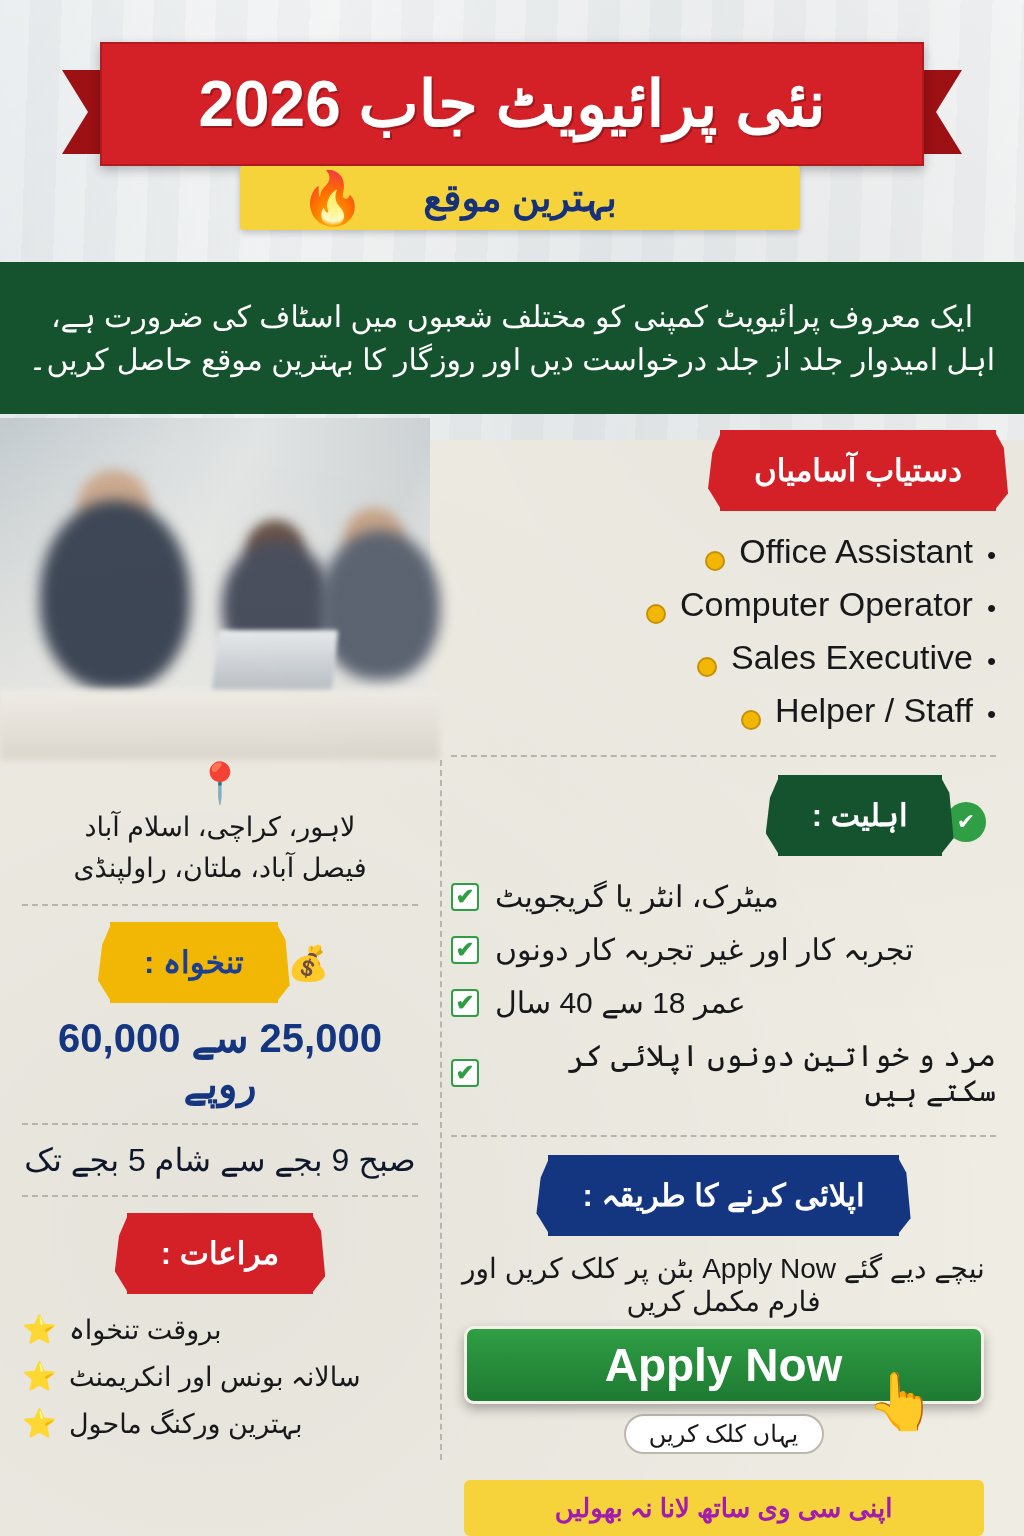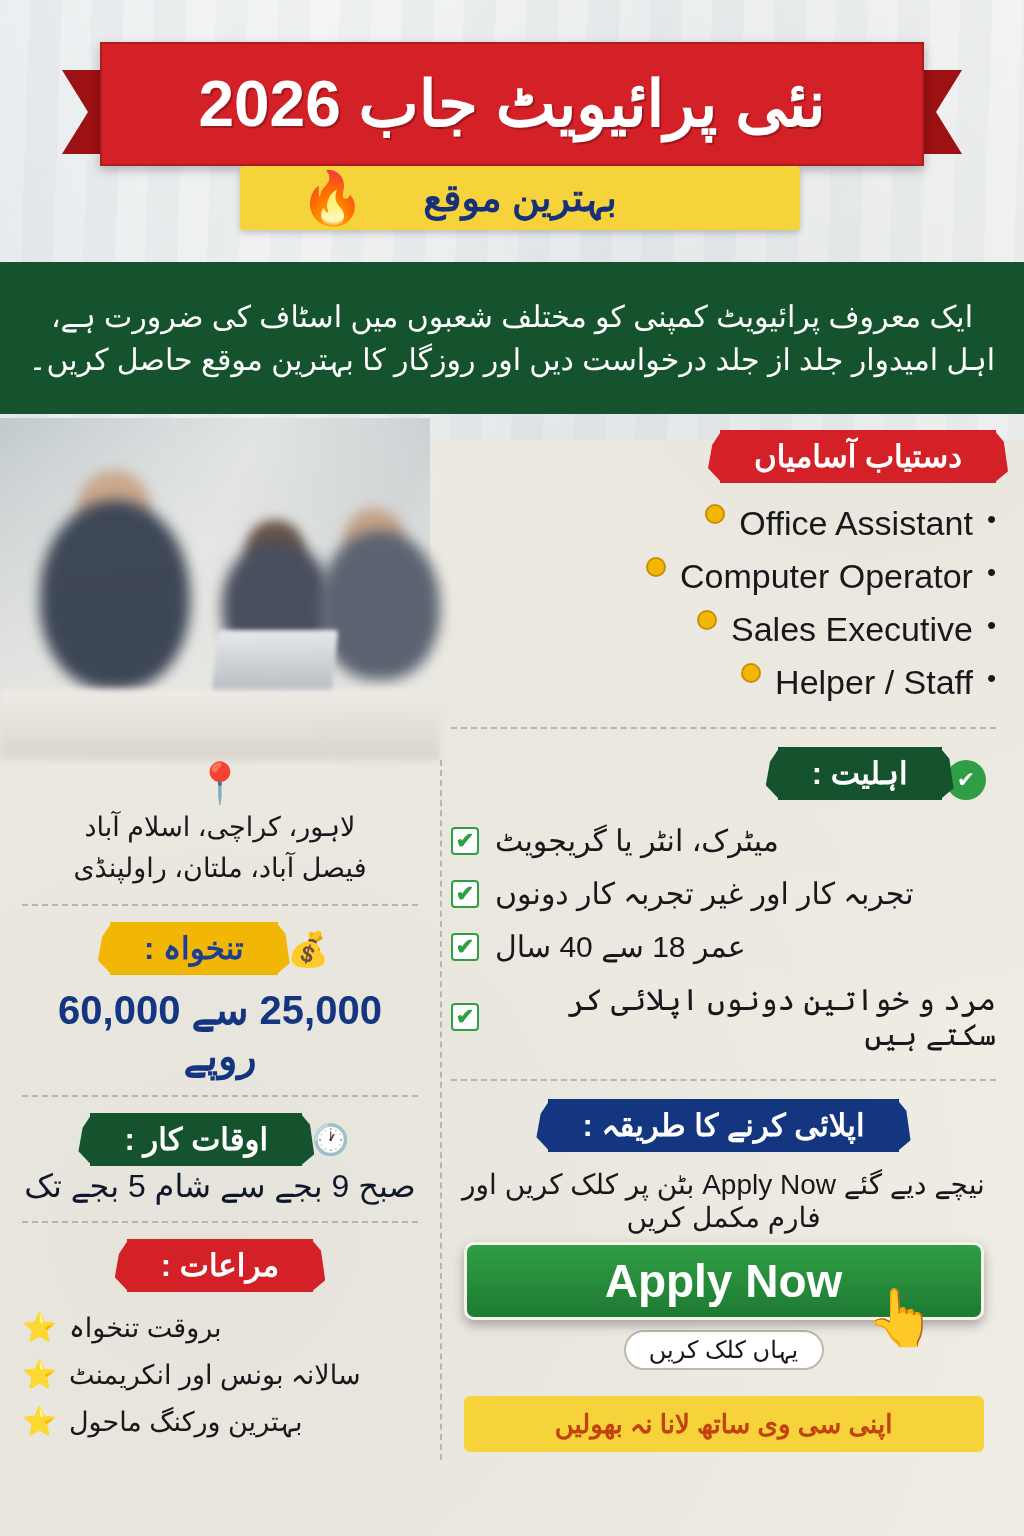--- a/index.html
+++ b/index.html
@@ -97,38 +97,38 @@
     background:#14532d; color:#fff;
     display:flex; align-items:center; justify-content:center;
     padding: 0 26px;
   }
   .intro p { direction:rtl; text-align:center; font-size:30px; line-height:1.45; }
 
   
   .right-col { position:absolute; right:0; top:430px; width:585px; padding: 0 28px 0 12px; }
 
   .brush {
-    display:inline-block; padding:8px 34px; color:#fff; font-size:31px; font-weight:bold;
+    display:inline-block; padding:22px 34px; color:#fff; font-size:31px; font-weight:bold;
     direction:rtl; position:relative;text-align:center;
   }
   .brush.red { background:#d42027; }
   .brush.blue { background:#14532d; }
   .brush.darkblue { background:#14357f; }
   .brush.yellow { background:#f2b705; color:#1c3f94; }
   .brush:before, .brush:after {
     content:""; position:absolute; top:0; height:100%; width:14px; background:inherit;
   }
   .brush:before { left:-12px; clip-path: polygon(100% 0, 100% 100%, 0 72%, 30% 28%); }
   .brush:after { right:-12px; clip-path: polygon(0 0, 0 100%, 100% 78%, 70% 22%); }
 
   .head-row { text-align:right; margin-bottom:14px; }
 
   .job-list { list-style:none; margin-top: 10px; }
   .job-list li {
-    display:flex; align-items:flex-start; justify-content:flex-end; gap:14px;
+    display:flex; align-items:flex-end; justify-content:flex-end; gap:14px;
     font-size:34px; color:#18181a; padding: 7px 0; font-weight:500;
   }
   .dot-amber {
     width:20px; height:20px; border-radius:50%; background:#f2b705;
     border:2px solid #c68f06; flex:0 0 auto;
   }
   .job-name { direction:ltr; }
   .bullet-dot { font-size:26px; color:#18181a; }
 
   .dashed { border-top: 2px dashed #b9b5aa; margin: 18px 0; }
@@ -166,21 +166,21 @@
   .apply-pill {
     margin: 10px auto 0; width: 200px; height: 40px; background:#fff;
     border:2px solid #bdb8ad; border-radius:20px;
     display:flex; align-items:center; justify-content:center;
     font-size:24px; color:#18181a; direction:rtl;
   }
 
   .yellow-note {
     margin: 26px auto 8px; width: 520px; height: 56px; background:#f6d33a;
     border-radius:6px; display:flex; align-items:center; justify-content:center;
-    color:#c2410c; font-size:26px; font-weight:bold; direction:rtl;
+    color:#a21caf; font-size:26px; font-weight:bold; direction:rtl;
   }
 
   
   .left-col { position:absolute; left:0; top:760px; width:440px; padding: 0 22px; }
   .lc-block { text-align:center; }
   .lc-head { display:flex; align-items:center; justify-content:center; gap:10px; }
   .loc-pin { font-size:40px; color:#1c3f94; }
   .lc-line { direction:rtl; font-size:27px; color:#18181a; line-height:1.5; margin-top:0;}
   .salary-val { font-size:40px; font-weight:bold; color:#14357f; direction:rtl; margin-top:12px; }
   .small-note { direction:rtl; font-size:32px; color:#0f172a; margin-top:1px; }
@@ -326,24 +326,20 @@
       <div class="lc-head">
         <span class="brush yellow">تنخواہ :</span>
         <span style="font-size:34px">💰</span>
       </div>
       <div class="salary-val">25,000 سے 60,000 روپے</div>
     </div>
 
     <div class="dashed-left"></div>
 
     <div class="lc-block">
-      <div class="lc-head">
-        <span class="brush blue">اوقات کار :</span>
-        <span style="font-size:30px">🕐</span>
-      </div>
       <div class="small-note">صبح 9 بجے سے شام 5 بجے تک</div>
     </div>
 
     <div class="dashed-left"></div>
 
     <div class="lc-block">
       <div class="lc-head">
         <span class="brush red">مراعات :</span>
       </div>
       <ul class="stars-list">

